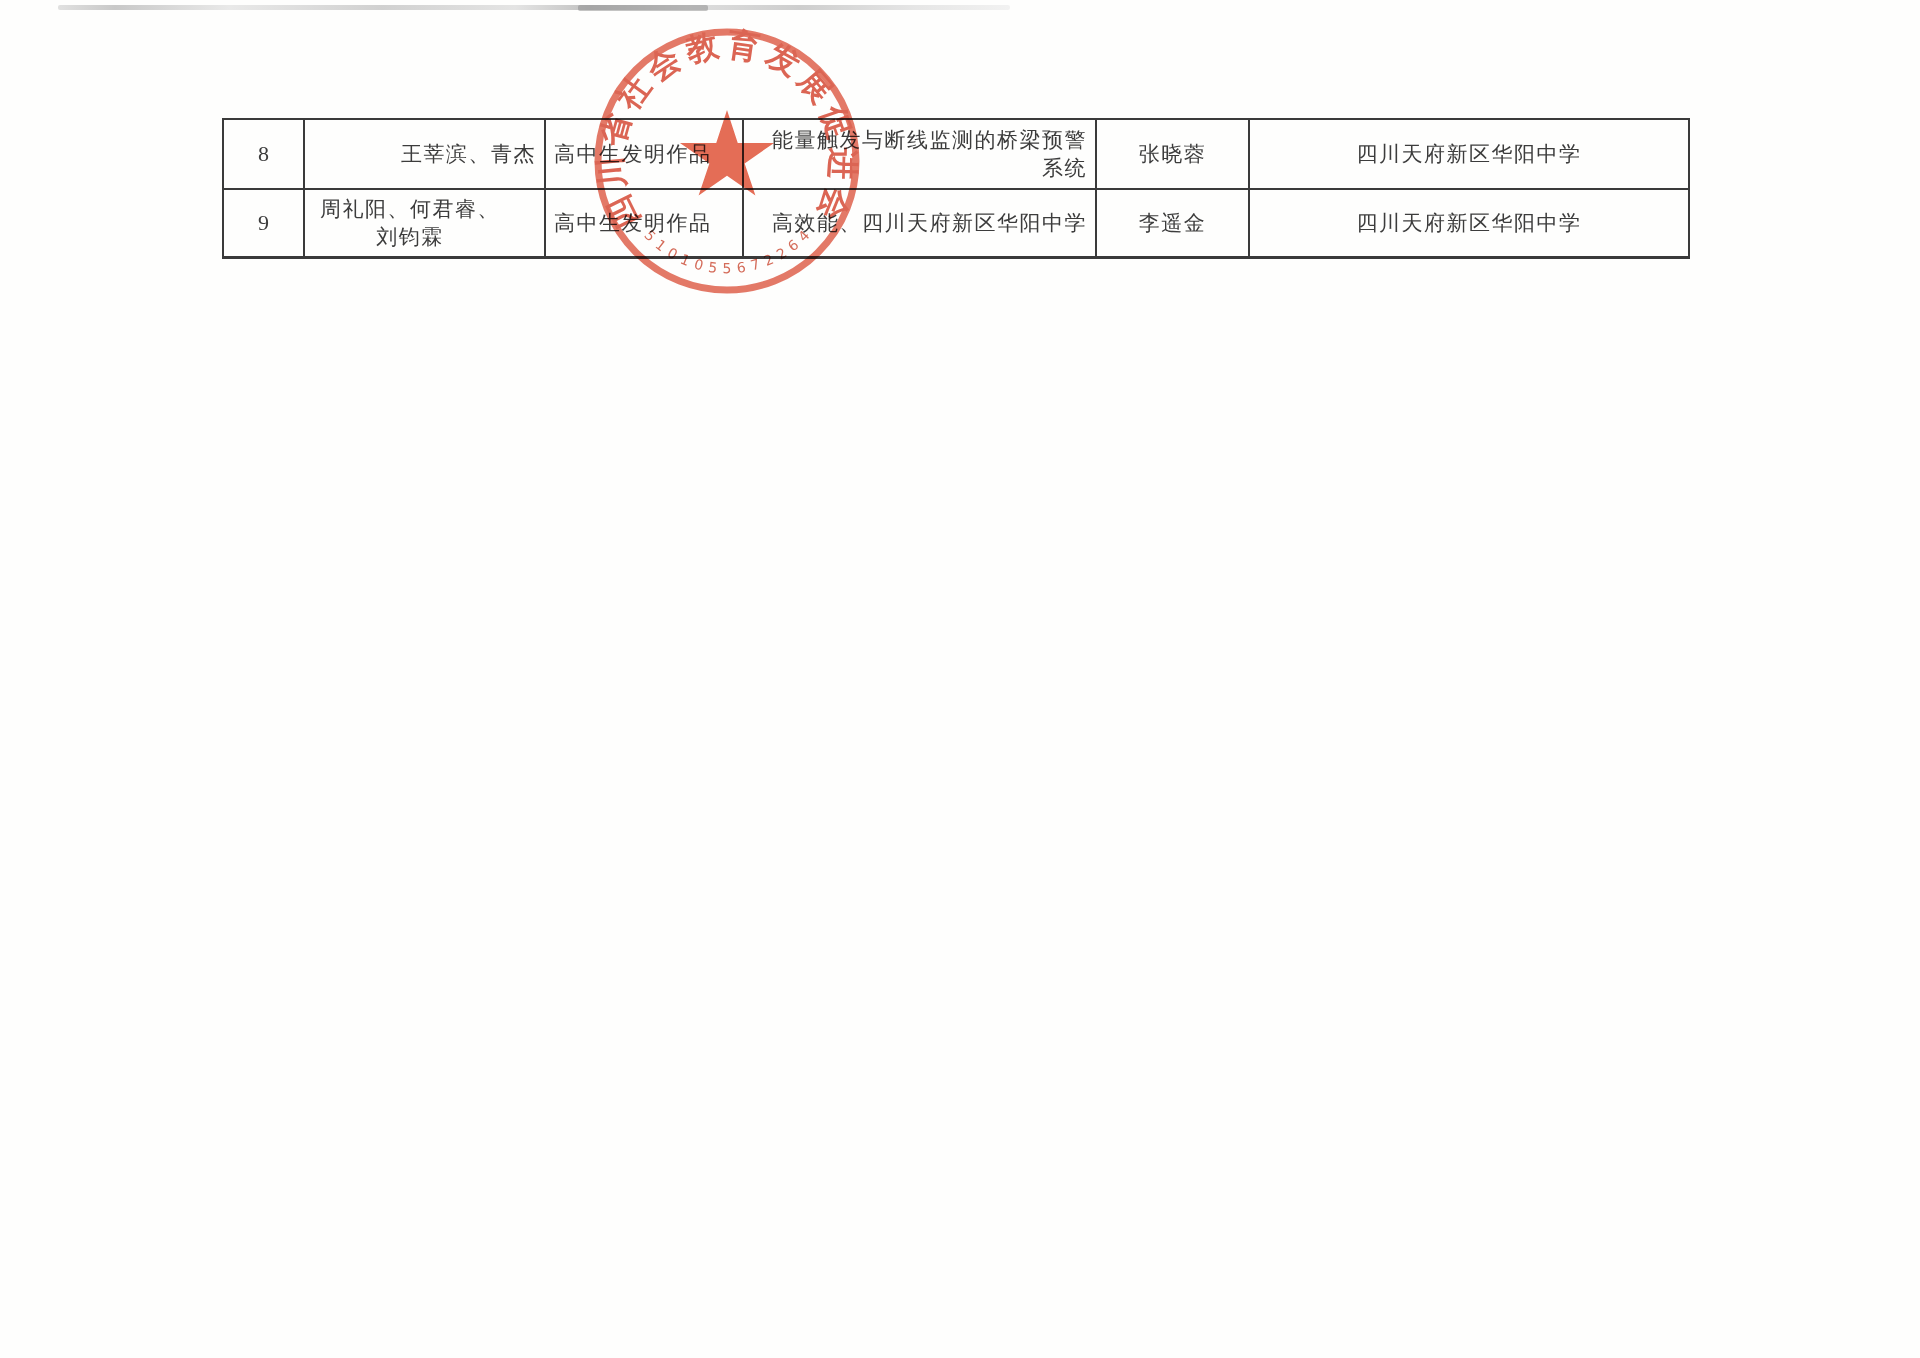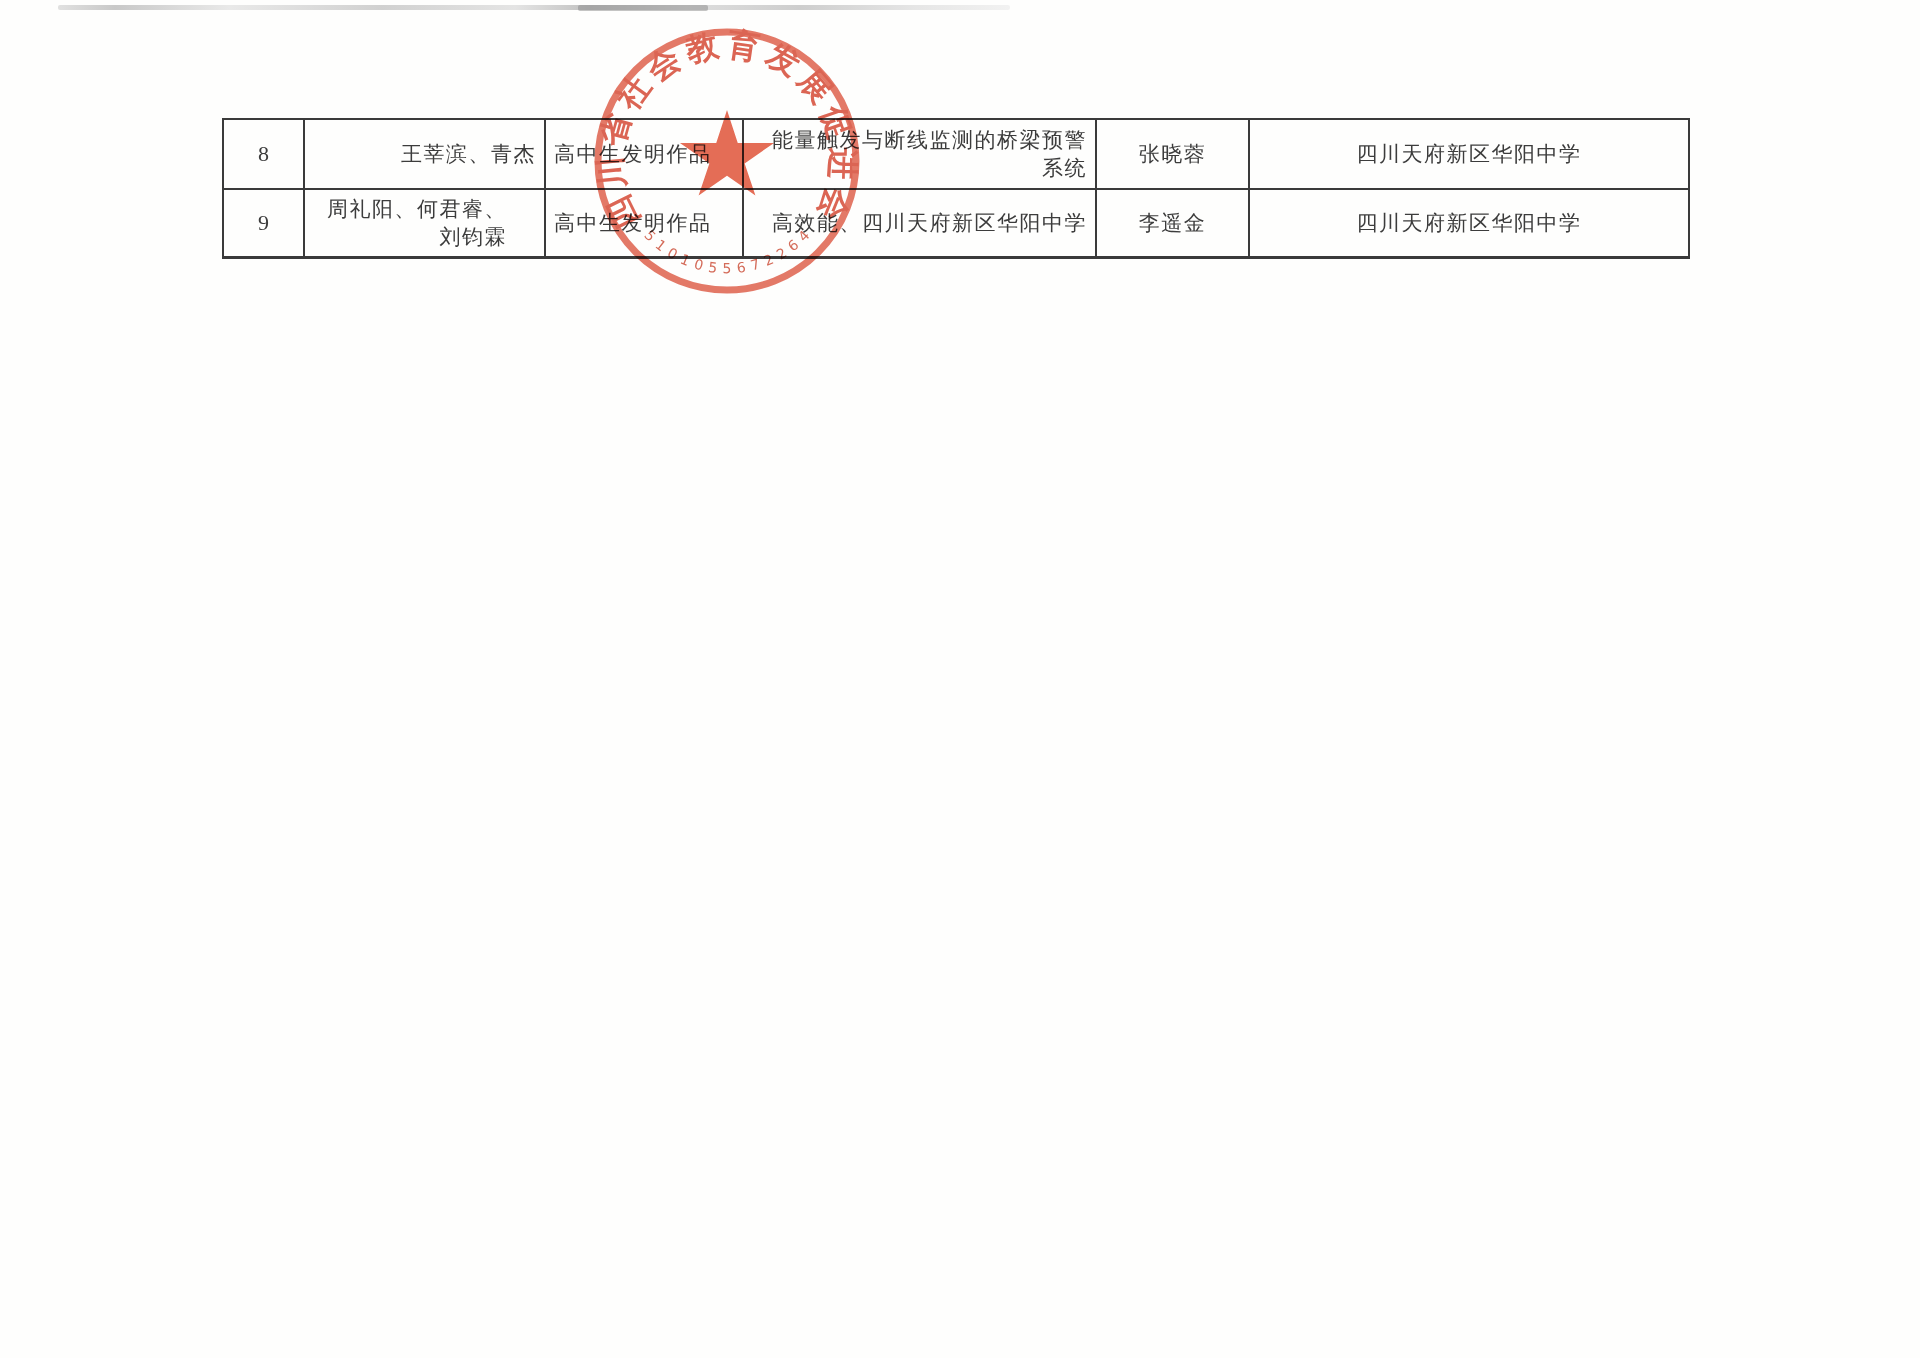--- a/index.html
+++ b/index.html
@@ -35,21 +35,21 @@
   table.doc-table td{
     border:2px solid #3a3a3a;
     vertical-align:middle;
     padding:2px 8px;
     overflow:hidden;
   }
   tr.row-a td{height:64px;}
   tr.row-b td{height:62px;border-bottom-width:3px;}
   td.c-no{text-align:center;font-size:22px;letter-spacing:0;}
   td.c-members{text-align:right;}
-  td.c-members.wrap-tight{text-align:right;padding:2px 37px 2px 8px;}
+  td.c-members.wrap-tight{text-align:center;padding:2px 37px 2px 8px;}
   td.c-category{text-align:left;}
   td.c-project{text-align:right;padding:2px 48px 2px 8px;}
   td.c-teacher{text-align:center;border-radius:16px;}
   td.c-school{text-align:center;border-radius:15px;}
 
   
   .seal{
     position:absolute;left:594px;top:28px;width:266px;height:266px;
     mix-blend-mode:multiply;opacity:.88;
     pointer-events:none;

